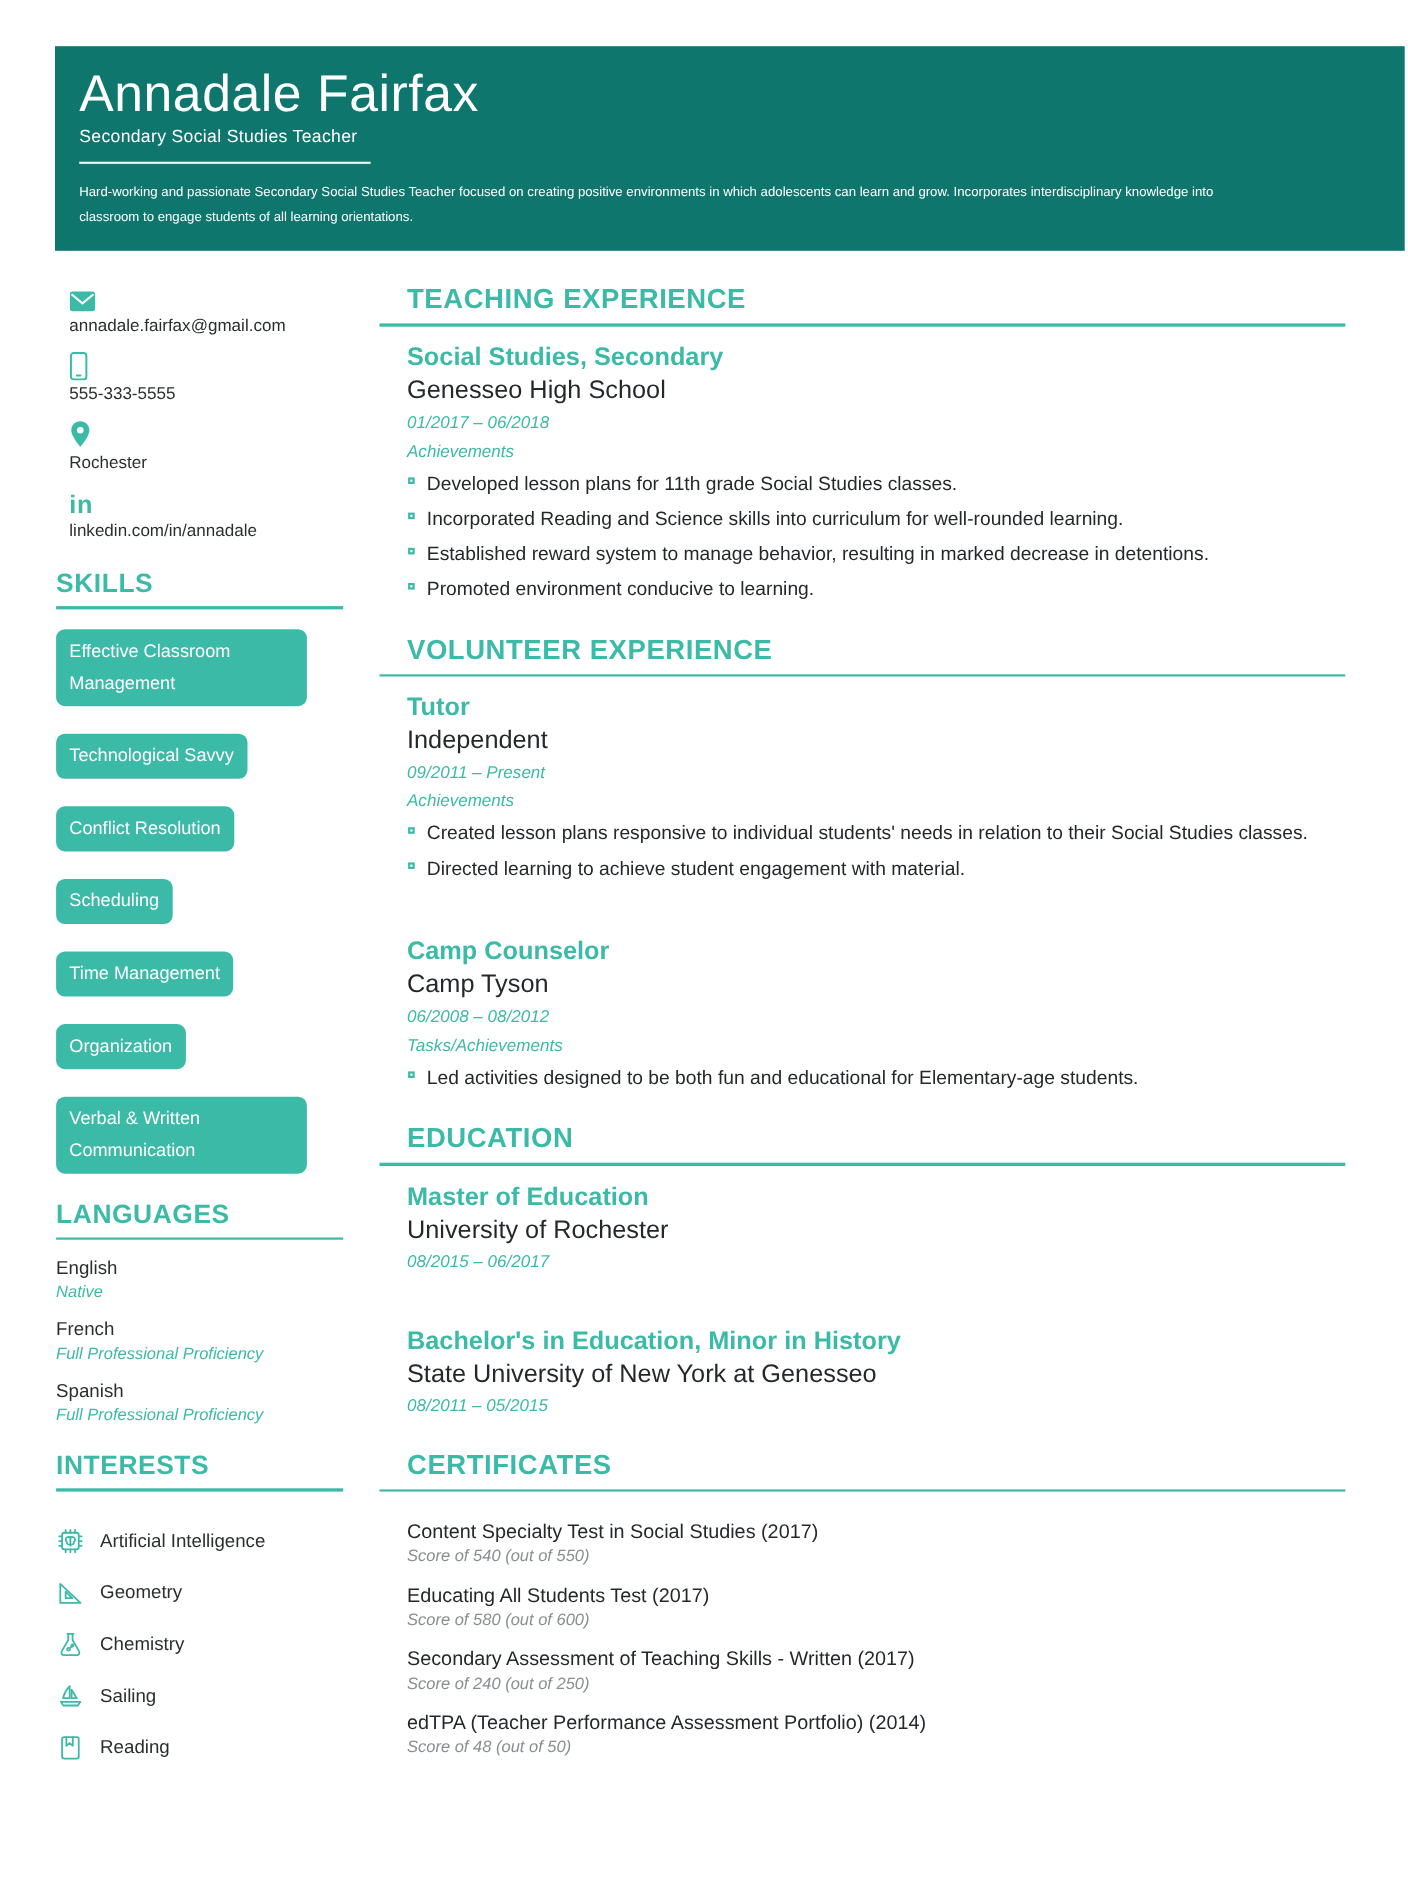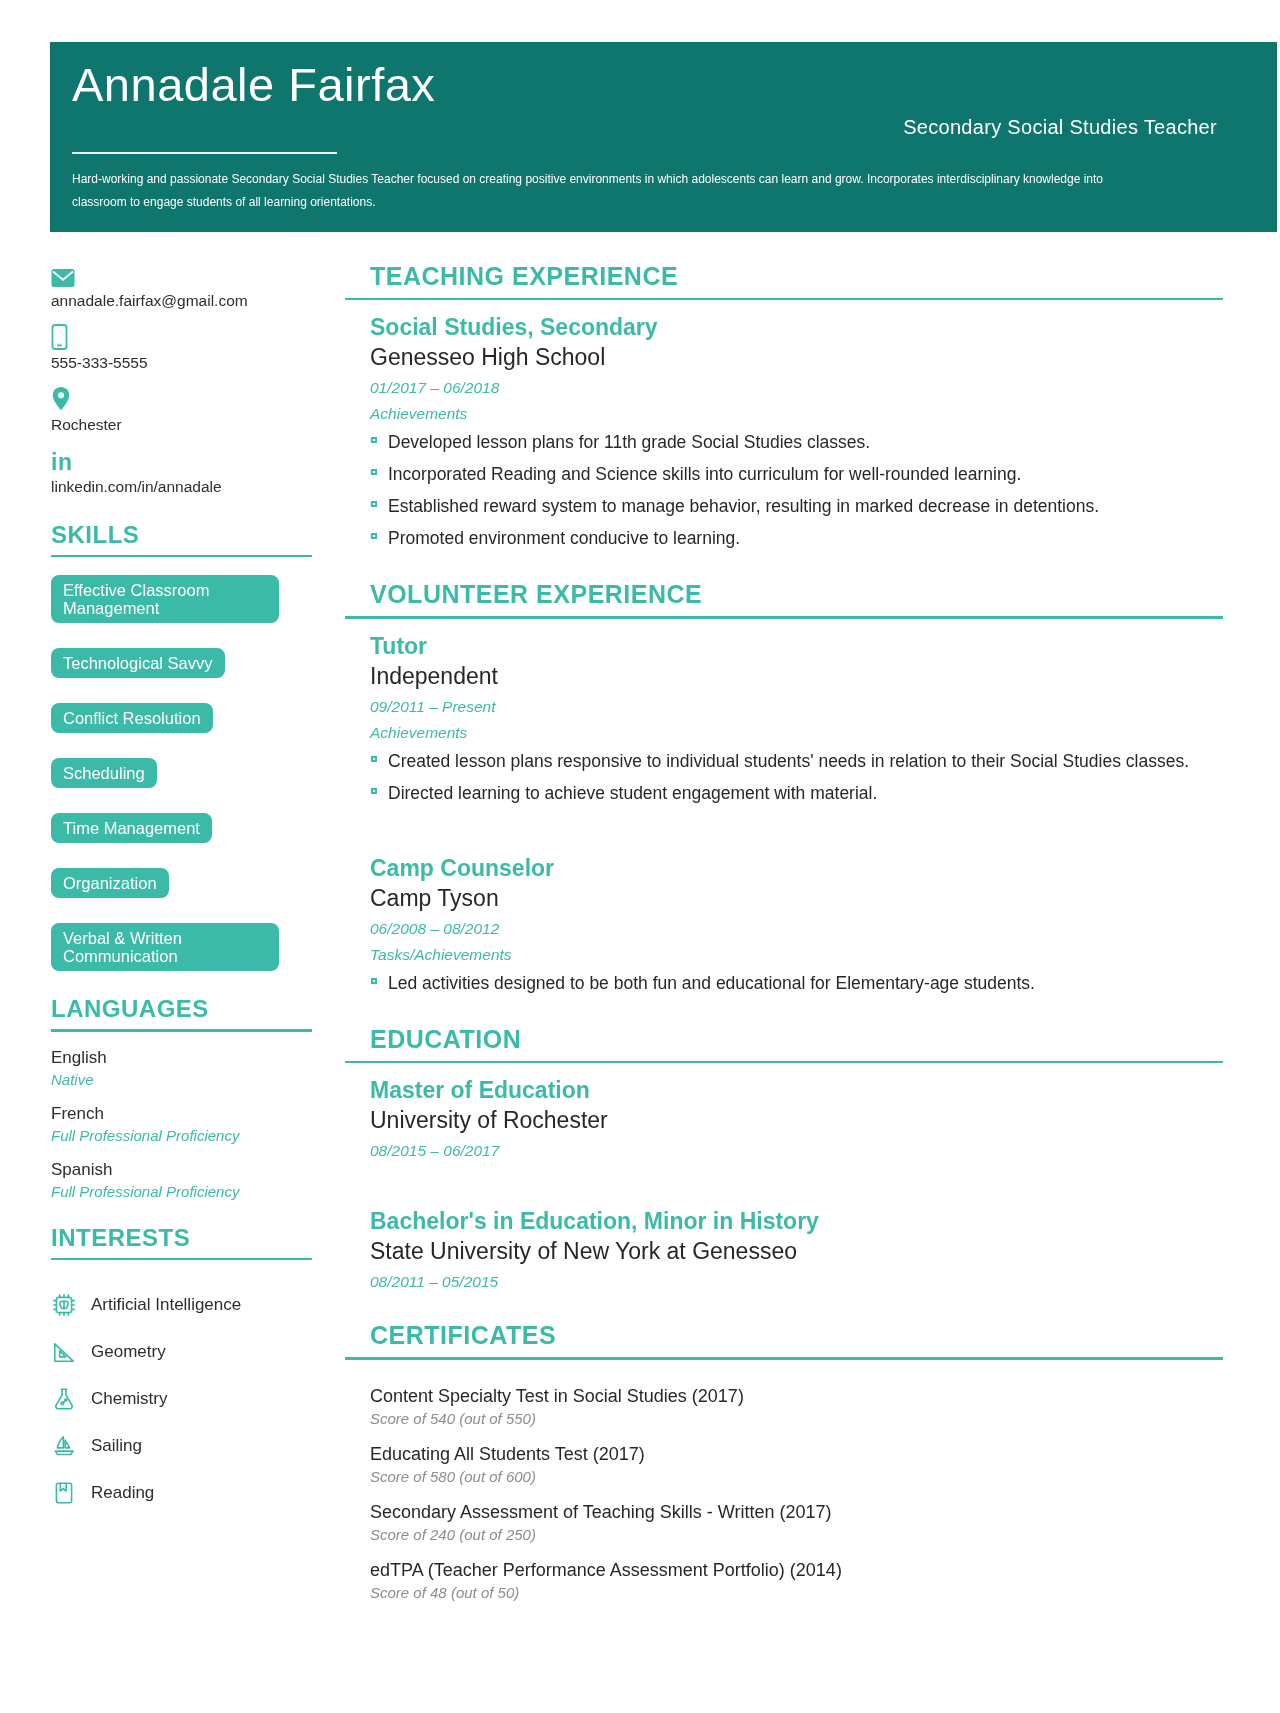--- a/index.html
+++ b/index.html
@@ -12,48 +12,48 @@
   }
   
   .hero {
     margin:42px 3px 0 50px;
     background:#0f766e;
     color:#fff;
     padding:17px 60px 18px 22px;
     min-height:186px;
   }
   .hero h1 { font-size:47px; font-weight:400; line-height:1.12; letter-spacing:.5px; }
-  .hero-title { font-size:20px; font-weight:400; margin-top:4px; letter-spacing:.3px;text-align:right; }
+  .hero-title { font-size:16px; font-weight:400; margin-top:4px; letter-spacing:.3px; }
   .hero-rule { width:265px; height:2px; background:rgba(255,255,255,.92); margin-top:13px; }
   .hero-summary { margin-top:14px; font-size:12px; line-height:23px; max-width:1060px; }
 
   
   .columns { display:flex; margin:30px 0 0 51px; }
   .sidebar { width:261px; flex:none; }
   .main { width:878px; flex:none; margin-left:33px; }
 
   
-  .contact-item { margin-bottom:13px; }
+  .contact-item { margin-bottom:13px;margin-left:12px; }
   .contact-icon { height:26px; display:flex; align-items:flex-end; margin-bottom:3px; }
   .contact-icon svg { display:block; }
   .in-glyph { font-weight:700; font-size:23px; color:#3cbaa8; line-height:24px; letter-spacing:.5px; }
   .contact-text { font-size:15.5px; line-height:20px; color:#2b2e2f; }
 
   
   .side-sec { margin-top:24px; }
   .side-heading { color:#3cbaa8; font-size:24px; font-weight:700; letter-spacing:.5px; }
   .side-rule { height:2.5px; background:#3cbaa8; margin-top:6px; }
 
   .pill-list { margin-top:18px; }
   .pill-row { margin-bottom:25px; }
   .pill-row:last-child { margin-bottom:0; }
   .pill {
     display:inline-block; background:#3cbaa8; color:#fff;
     border-radius:8px; padding:6px 12px;
-    font-size:16.5px; line-height:18px; max-width:228px;
+    font-size:16.5px; line-height:29px; max-width:228px;
   }
 
   .lang-list { margin-top:16px; }
   .lang-item { margin-bottom:16px; }
   .lang-name { font-size:17px; color:#2b2e2f; }
   .lang-level { font-size:15px; font-style:italic; color:#3cbaa8; margin-top:3px; }
 
   .interest-list { margin-top:32px; }
   .interest-item { display:flex; align-items:center; margin-bottom:21px; }
   .interest-icon { width:26px; height:26px; flex:none; margin-right:14px; }

